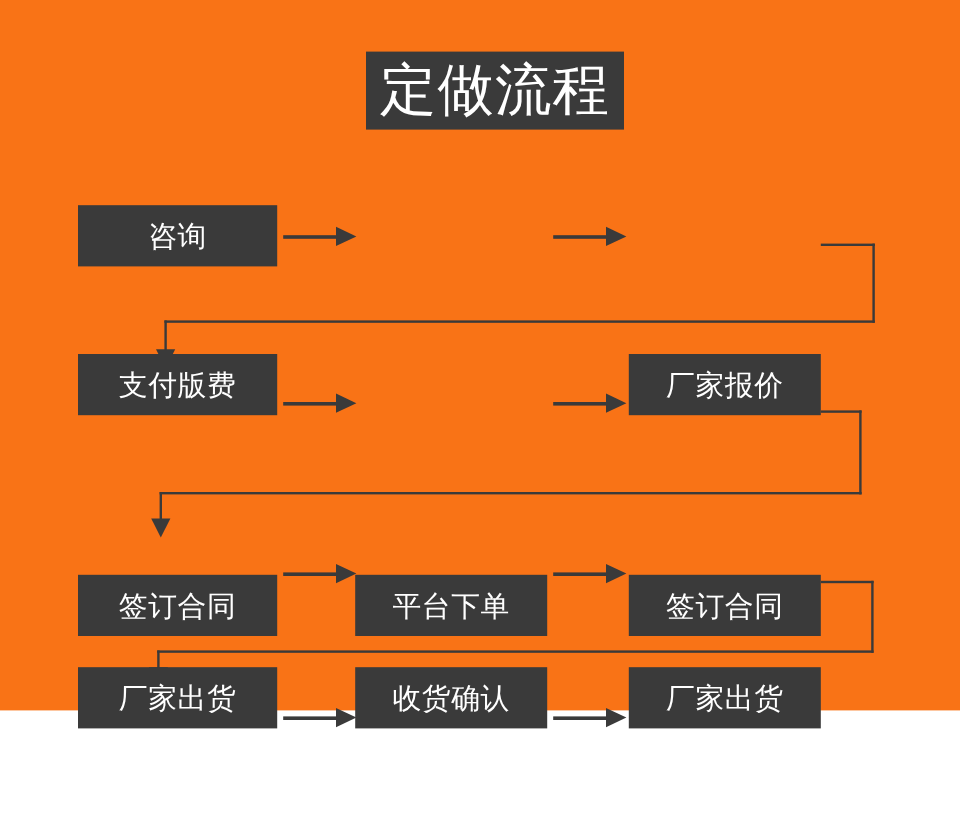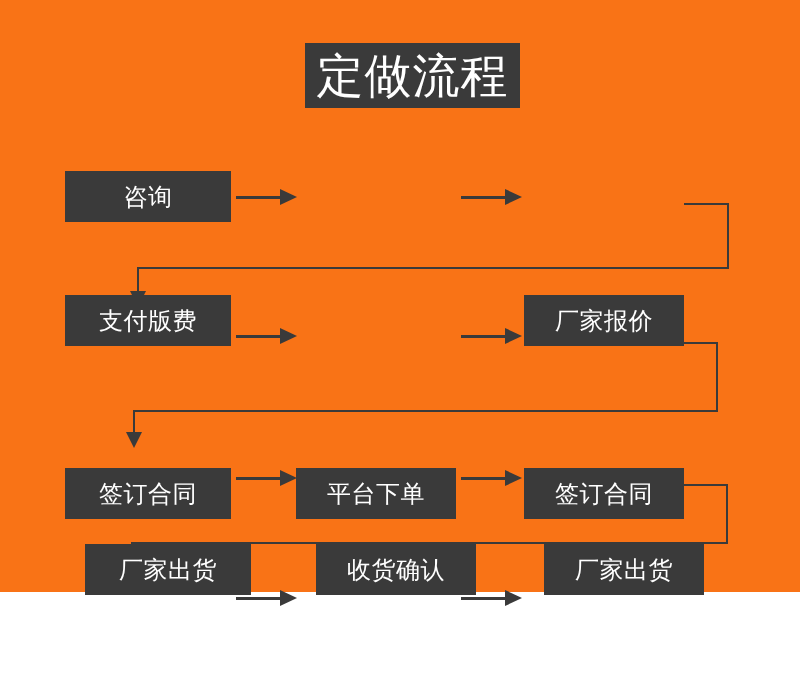--- a/index.html
+++ b/index.html
@@ -54,22 +54,22 @@
   }
 
   
   .col-1 { left: 65px;  width: 166px; }
   .col-2 { left: 296px; width: 160px; }
   .col-3 { left: 524px; width: 160px; }
 
   
   .row-1 { top: 171px; }
   .row-2 { top: 295px; }
-  .row-3 { top: 468px; text-align: center; }
-  .row-4 { top: 544px; margin-left: 20px; }
+  .row-3 { top: 479px; text-align: center; }
+  .row-4 { top: 556px; }
 
   
   .h-arrow {
     position: absolute;
     height: 24px;
     width: 62px;
   }
   .h-arrow .shaft {
     position: absolute;
     left: 0;

